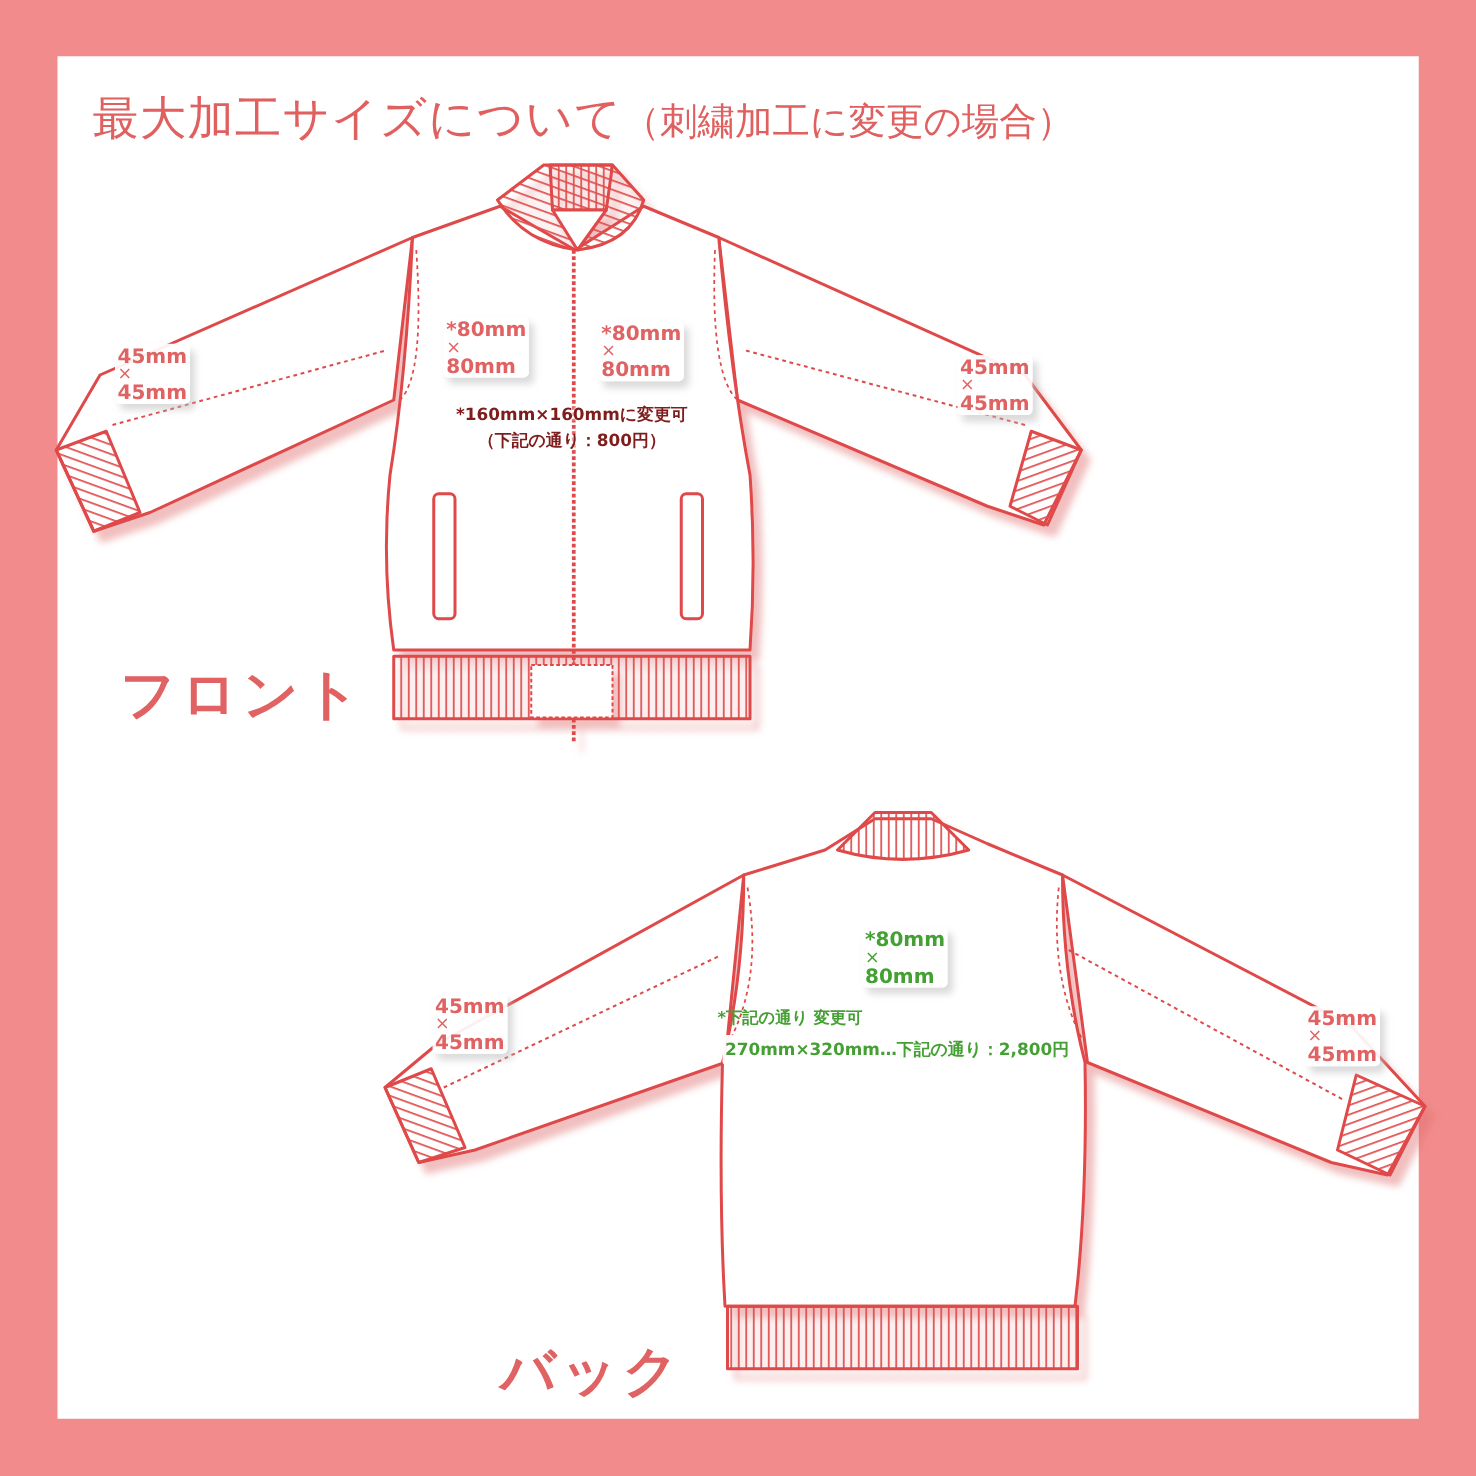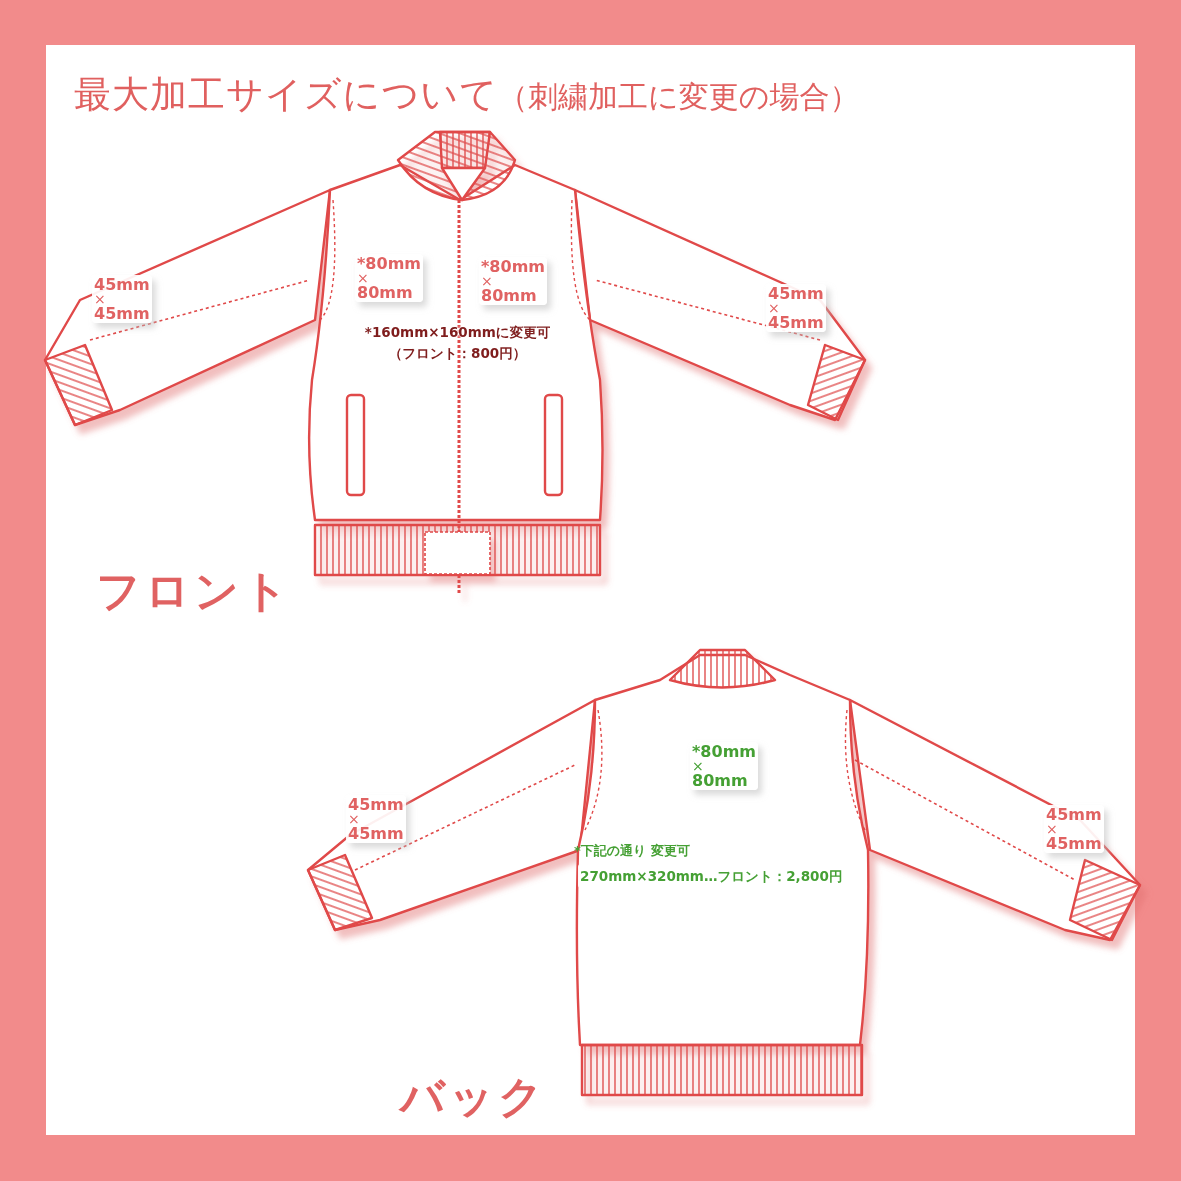--- a/index.html
+++ b/index.html
@@ -30,21 +30,21 @@
   .green { color: #45a034; }
   .lbl .x { font-weight: normal; font-size: 14px; line-height: 12px; display: block; }
   .sz { font-size: 16px; }
   .note {
     position: absolute; text-align: center; font-weight: bold; font-size: 13.5px;
     line-height: 21px; white-space: nowrap; color: #7f1d1d;
     text-shadow: 0 0 3px #fff, 0 0 3px #fff;
   }
   .gnote {
     position: absolute; font-weight: bold; font-size: 13.5px; color: #45a034;
-    line-height: 24.5px; white-space: nowrap; margin-top: 36px;
+    line-height: 24.5px; white-space: nowrap;
   }
   .gnote span { display: block; background: rgba(255,255,255,0.95); border-radius: 3px; padding: 0 2px; }
   .gnote .head { background: transparent; margin-left: -6px; font-size: 13px; }
   .view-label {
     position: absolute; font-size: 44px; font-weight: bold; color: #e06262; letter-spacing: 4px;
   }
 </style>
 </head>
 <body>
 
@@ -132,30 +132,30 @@
   <span>45mm</span><span class="x">×</span><span>45mm</span>
 </div>
 <div class="lbl red sz" style="left:355px; top:254px;">
   <span>*80mm</span><span class="x">×</span><span>80mm</span>
 </div>
 <div class="lbl red sz" style="left:479px; top:257px;">
   <span>*80mm</span><span class="x">×</span><span>80mm</span>
 </div>
 <div class="note" style="left:350px; top:322px; width:215px;">
   <div>*160mm×160mmに変更可</div>
-  <div>（フロント：800円）</div>
+  <div>（下記の通り：800円）</div>
 </div>
-<div class="view-label" style="left:96px; top:562px;">フロント</div>
+<div class="view-label" style="left:96px; top:526px;">フロント</div>
 
 <div class="lbl red sz" style="left:346px; top:795px;">
   <span>45mm</span><span class="x">×</span><span>45mm</span>
 </div>
 <div class="lbl red sz" style="left:1044px; top:805px;">
   <span>45mm</span><span class="x">×</span><span>45mm</span>
 </div>
 <div class="lbl green sz" style="left:690px; top:742px;">
   <span>*80mm</span><span class="x">×</span><span>80mm</span>
 </div>
 <div class="gnote" style="left:578px; top:803px;">
   <span class="head">*下記の通り 変更可</span>
-  <span>270mm×320mm…フロント：2,800円</span>
+  <span>270mm×320mm…下記の通り：2,800円</span>
 </div>
 <div class="view-label" style="left:400px; top:1068px;font-family:Liberation Mono, monospace;">バック</div>
 
 </body></html>

